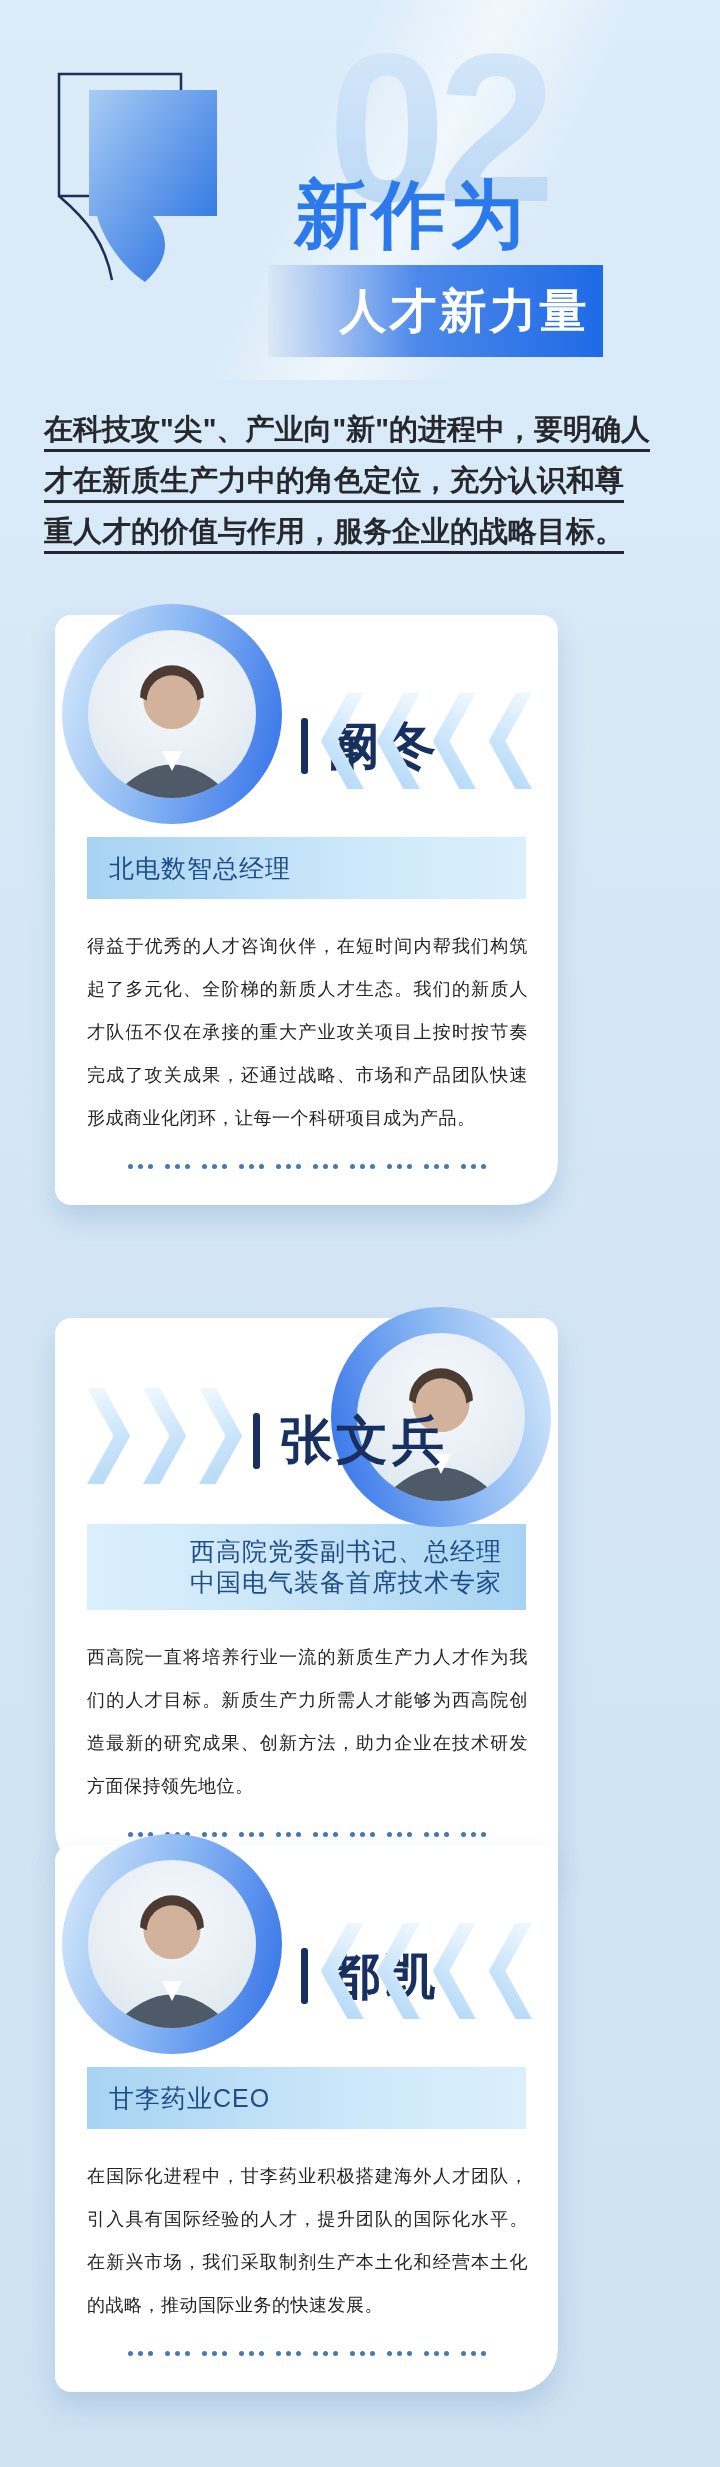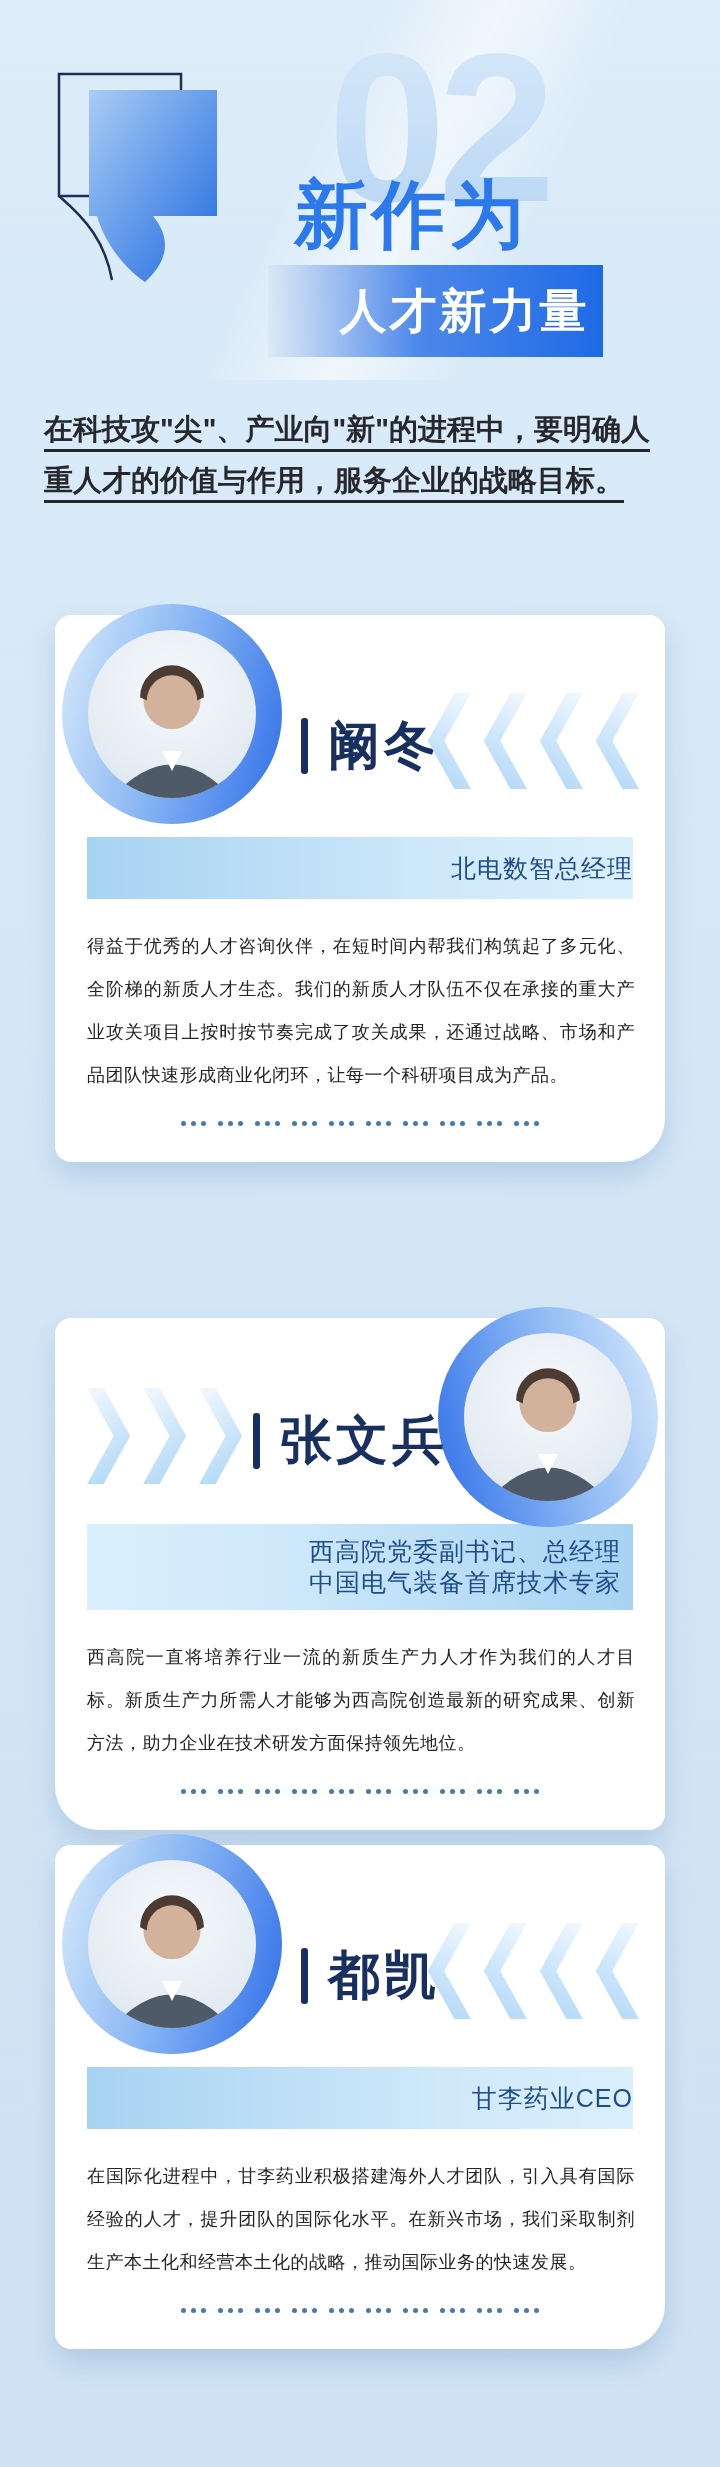--- a/index.html
+++ b/index.html
@@ -34,21 +34,21 @@
   .intro{
     position:absolute;left:44px;top:404px;width:634px;z-index:1;
     font-size:29px;font-weight:700;color:#26282d;line-height:51px;
     text-align:justify;
   }
   .intro div{
     text-decoration:underline;text-decoration-thickness:3px;text-underline-offset:10px;
   }
   
   .card{
-    position:absolute;left:55px;width:610px;background:#ffffff;
+    position:absolute;left:55px;width:503px;background:#ffffff;
     border-radius:16px;box-shadow:0 14px 26px rgba(110,150,195,.30);
     box-sizing:border-box;padding-bottom:36px;
   }
   .card.avatar-left{border-radius:16px 16px 44px 16px;}
   .card.avatar-right{border-radius:16px 16px 16px 44px;}
   .card-header{position:relative;height:222px;}
   .card.avatar-right .card-header{height:206px;}
   .avatar{
     position:absolute;top:-11px;width:168px;height:168px;padding:26px;border-radius:50%;
   }
@@ -71,25 +71,25 @@
   .chev-left{clip-path:polygon(100% 0,42% 50%,100% 100%,64% 100%,6% 50%,64% 0);
     background:linear-gradient(215deg,#eef7fe 5%,#aed6f7 95%);}
   .chev-right{clip-path:polygon(0 0,58% 50%,0 100%,36% 100%,94% 50%,36% 0);
     background:linear-gradient(145deg,#eef7fe 5%,#aed6f7 95%);}
   .title-bar{
     margin:0 32px;display:flex;flex-direction:column;justify-content:center;
     font-size:25px;font-weight:500;color:#1e4c86;line-height:31px;letter-spacing:1px;
   }
   .card.avatar-left .title-bar{
     height:62px;background:linear-gradient(90deg,#a7d3f2 0%,#cfe9fa 65%,#daeffc 100%);
-    padding-left:22px;align-items:flex-end;
+    padding-left:22px;align-items:flex-start;
   }
   .card.avatar-right .title-bar{
     height:86px;background:linear-gradient(270deg,#a7d3f2 0%,#cfe9fa 65%,#daeffc 100%);
-    padding-right:12px;align-items:flex-end;text-align:right;
+    padding-right:24px;align-items:flex-end;text-align:right;
   }
   .quote{
     margin:26px 30px 0 32px;font-size:18px;color:#242424;line-height:43px;
     text-align:justify;letter-spacing:.5px;
   }
   .dots{margin-top:24px;display:flex;justify-content:center;gap:12px;}
   .dot-group{display:flex;gap:5px;align-items:center;}
   .dot{width:5px;height:5px;border-radius:50%;background:#4779ae;}
 </style>
 </head>
@@ -107,20 +107,21 @@
   <path d="M4 4 H126 V126 H4 Z" fill="none" stroke="#1d2f55" stroke-width="2.5"></path>
   <path d="M4 126 C 32 150 50 172 57 210" fill="none" stroke="#1d2f55" stroke-width="2.5"></path>
   <path d="M34 20 H162 V146 H98 C 116 168 114 190 90 212 C 66 196 48 168 42 146 H34 Z" fill="url(#qg)"></path>
 </svg>
 <div class="big-number">02</div>
 <h1 class="section-title" style="margin:8px">新作为</h1>
 <div class="section-subtitle">人才新力量</div>
 
 <div class="intro">
     <div>在科技攻"尖"、产业向"新"的进程中，要明确人</div>
+    <div>才在新质生产力中的角色定位，充分认识和尊</div>
     <div>重人才的价值与作用，服务企业的战略目标。</div>
   </div>
 
   <section class="card avatar-left" style="top: 615px;">
     <div class="card-header">
       <div class="avatar">
         <div class="avatar-photo">
           <svg viewBox="0 0 100 100" aria-hidden="true">
             <circle cx="50" cy="42" r="17" fill="#d2b29b"></circle>
             <path d="M31 40 a19 19 0 0 1 38 0 l-4 2 a15 15 0 0 0 -30 0 z" fill="#4b3b33"></path>

